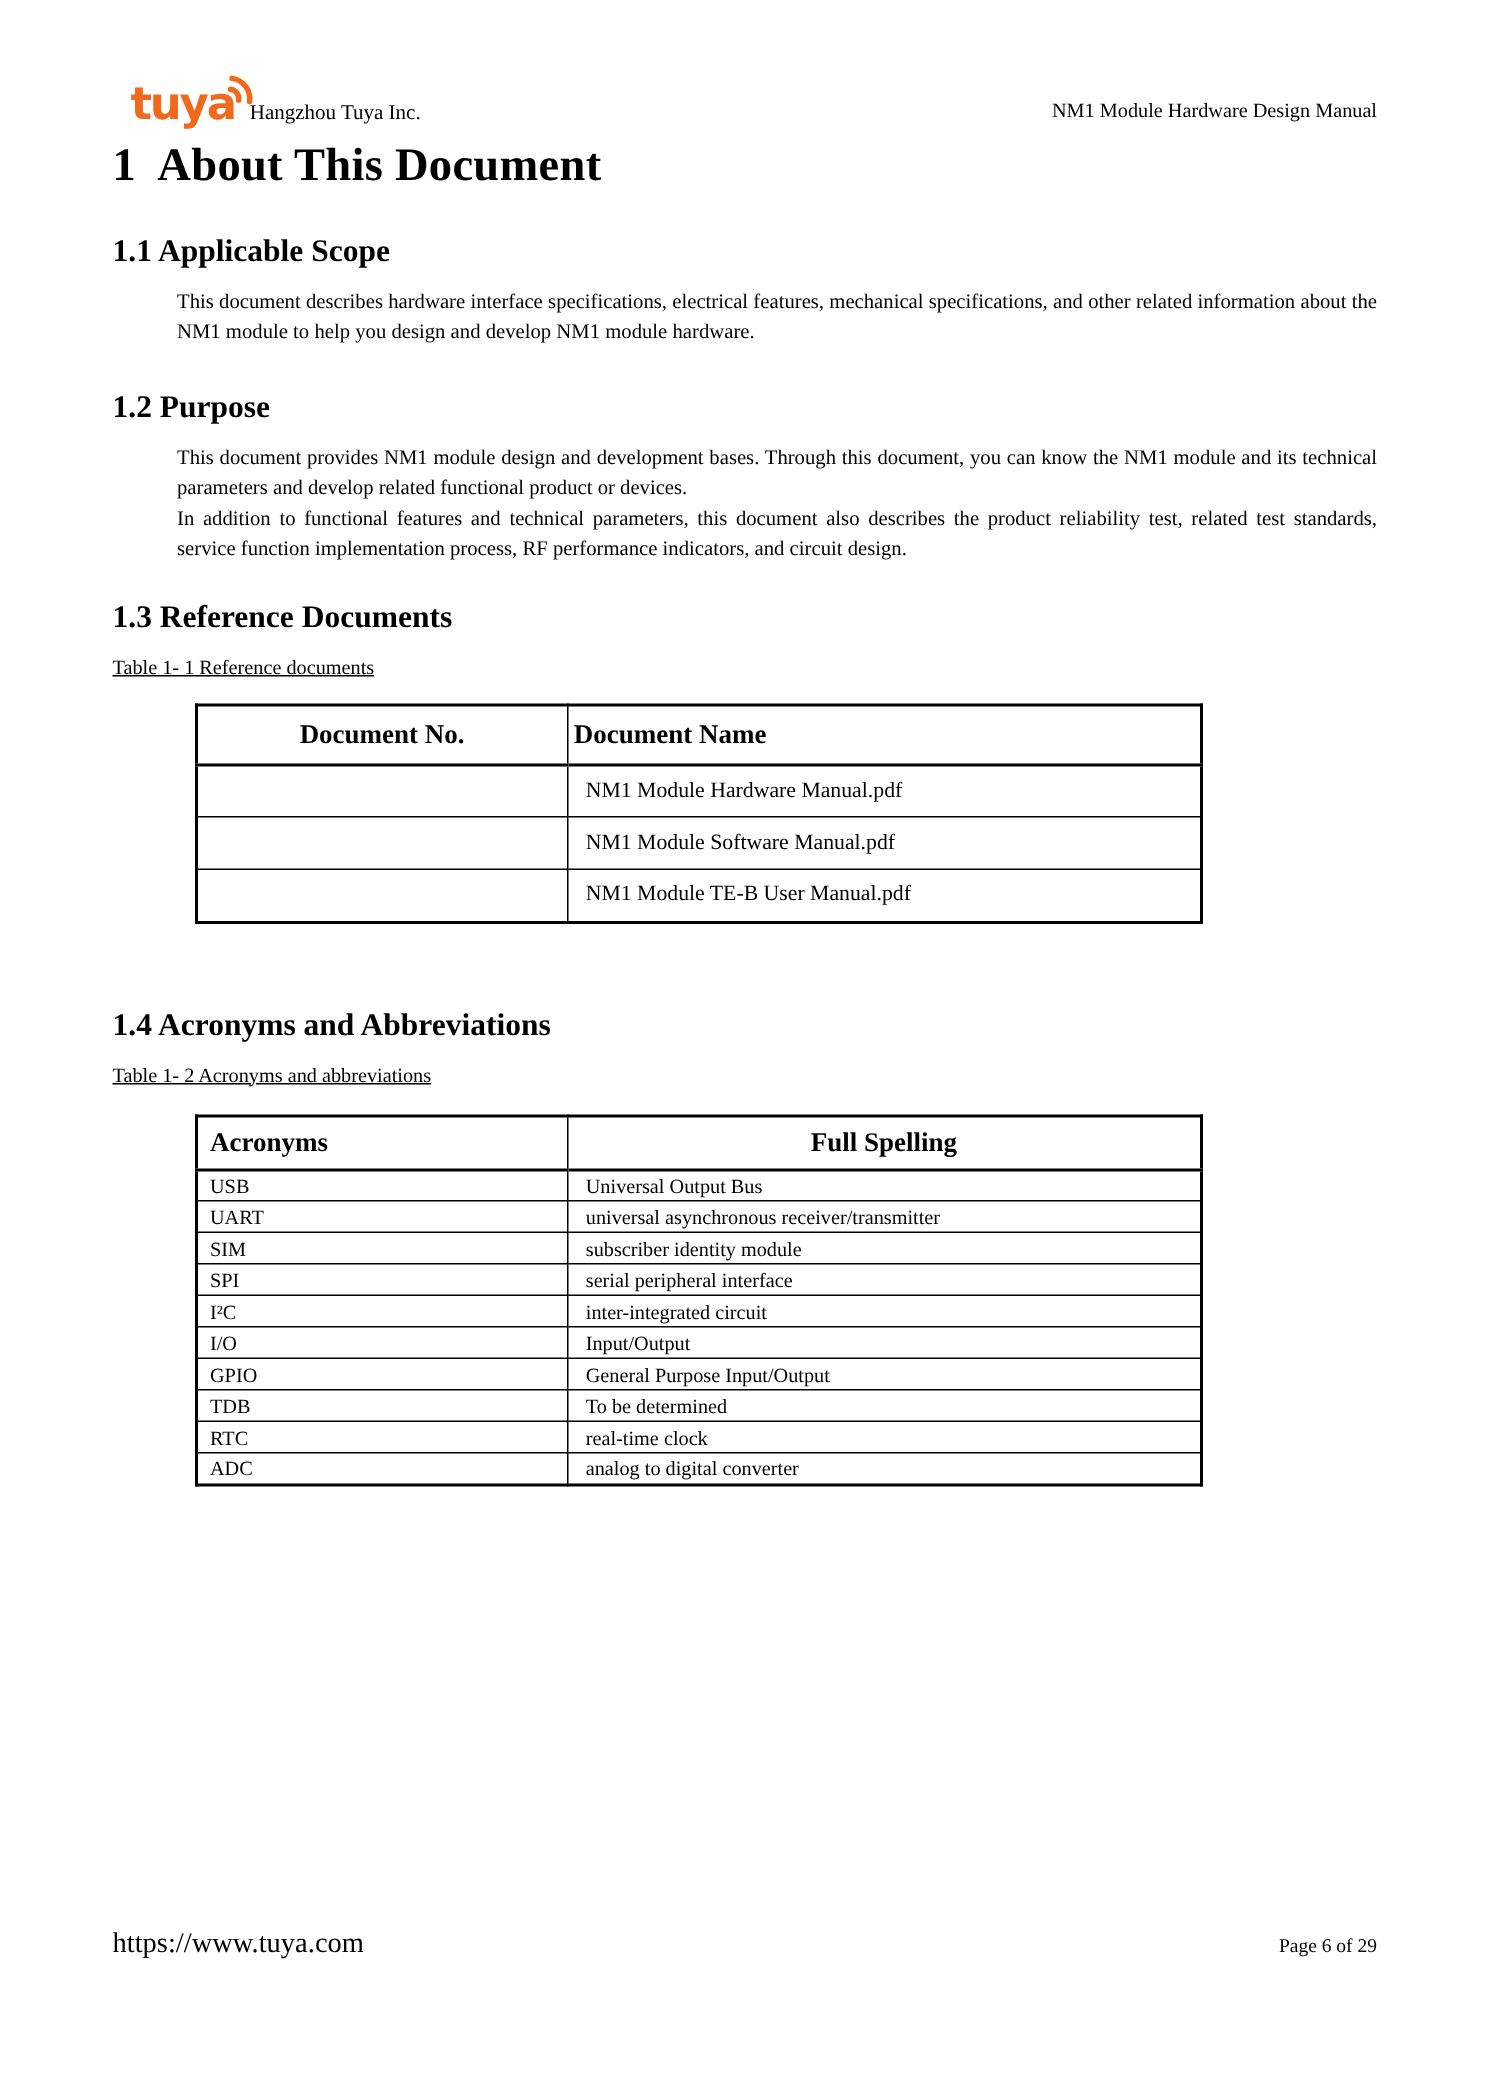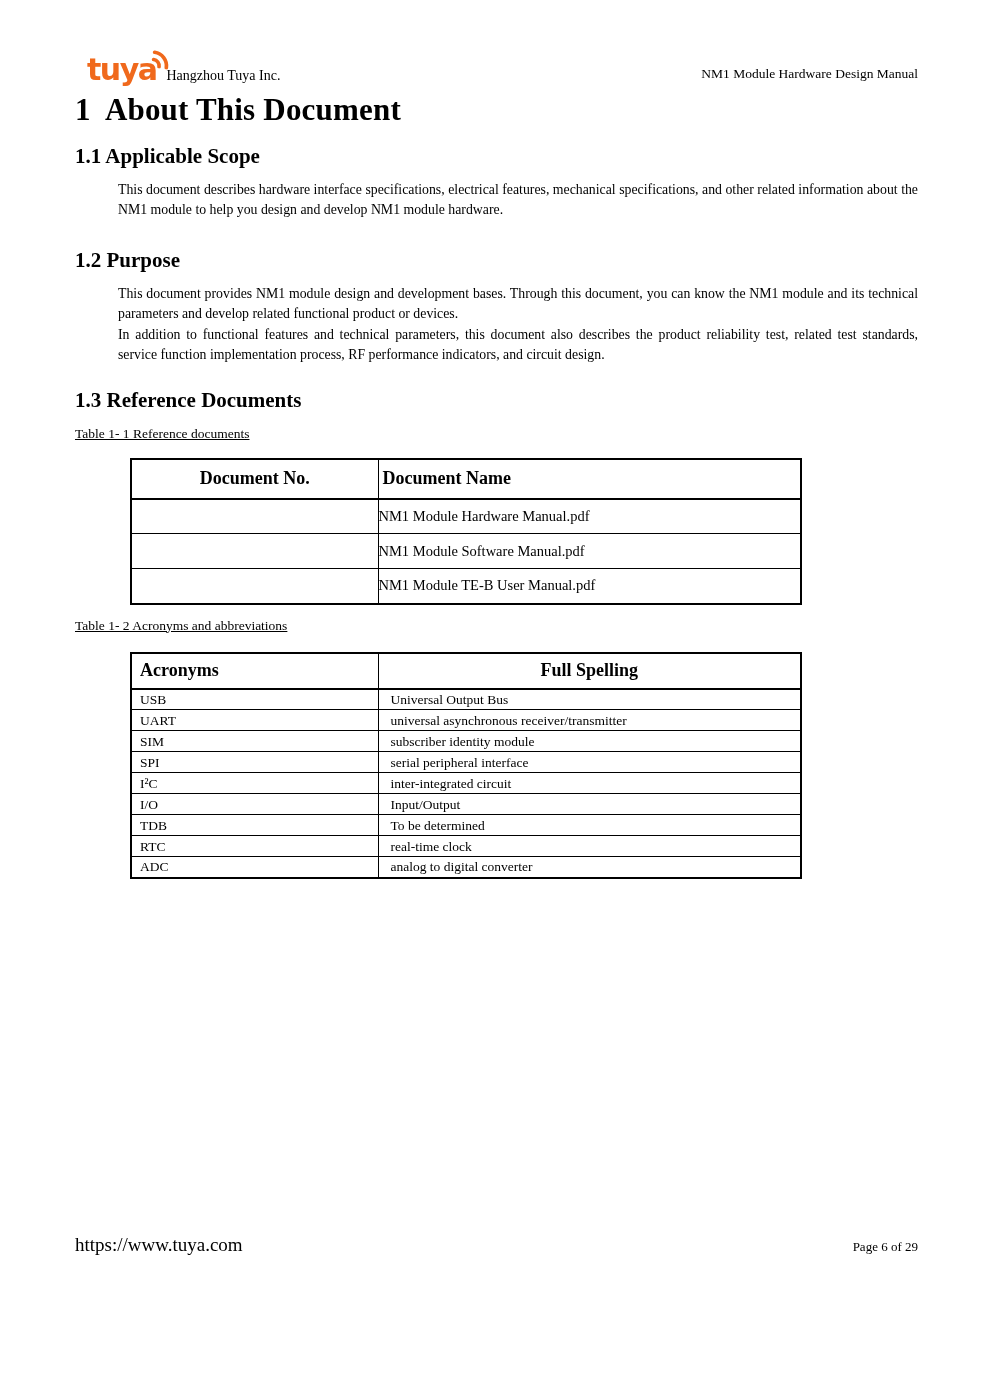--- a/index.html
+++ b/index.html
@@ -40,21 +40,21 @@
 
   
   .page-title {
     margin-top: 7px;
     font-size: 31px;
     font-weight: bold;
     white-space: pre-wrap;
     letter-spacing: 0.2px;
   }
   .h2 { font-size: 21px; font-weight: bold; }
-  .h2.scope     { margin-top: 16px; }
+  .h2.scope     { margin-top: 27px; }
   .h2.purpose   { margin-top: 27px; }
   .h2.reference { margin-top: 22px; }
   .h2.acronyms  { margin-top: 55px; }
   .para {
     margin-left: 43px;
     margin-top: 11px;
     font-size: 13.8px;
     line-height: 20.5px;
     text-align: justify;
   }
@@ -84,35 +84,35 @@
     font-weight: bold;
   }
   col.c-first  { width: 247px; }
   col.c-second { width: 423px; }
 
   
   #ref-table thead th { height: 40px; }
   #ref-table thead th:first-child { text-align: center; }
   #ref-table thead th:last-child  { text-align: left; padding-left: 4px; }
   #ref-table tbody td { height: 35px; font-size: 14.5px; }
-  #ref-table tbody td:last-child { }
+  #ref-table tbody td:last-child { padding-left: 12px; }
 
   
   #acr-table { margin-top: 18px; }
   #acr-table thead th { height: 36px; }
   #acr-table thead th:first-child { text-align: left; padding-left: 8px; }
   #acr-table thead th:last-child  { text-align: center; }
   #acr-table tbody td { height: 21px; font-size: 13.5px; line-height: 15px; }
   #acr-table tbody td:first-child { padding-left: 8px; }
   #acr-table tbody td:last-child  { padding-left: 12px; }
 
   
   .footer {
     position: absolute;
-    left: 75px; right: 73px; top: 1234px;
+    left: 75px; right: 73px; top: 1285px;
     display: flex;
     justify-content: space-between;
     align-items: baseline;
   }
   .footer-url  { font-size: 19px; }
   .footer-page { font-size: 13px; }
 </style>
 </head>
 <body>
 
@@ -166,20 +166,21 @@
           <td></td>
           <td>NM1 Module Software Manual.pdf</td>
         </tr>
         <tr>
           <td></td>
           <td>NM1 Module TE-B User Manual.pdf</td>
         </tr>
       </tbody>
   </table>
 
+  <div class="h2 acronyms">1.4 Acronyms and Abbreviations</div>
   <div class="table-caption">Table 1- 2 Acronyms and abbreviations</div>
 
   <table class="doc-table" id="acr-table">
     <colgroup>
         <col class="c-first">
         <col class="c-second">
       </colgroup>
     <thead>
       <tr>
         <th>Acronyms</th>
@@ -205,20 +206,24 @@
         </tr>
         <tr>
           <td>I²C</td>
           <td>inter-integrated circuit</td>
         </tr>
         <tr>
           <td>I/O</td>
           <td>Input/Output</td>
         </tr>
         <tr>
+          <td>GPIO</td>
+          <td>General Purpose Input/Output</td>
+        </tr>
+        <tr>
           <td>TDB</td>
           <td>To be determined</td>
         </tr>
         <tr>
           <td>RTC</td>
           <td>real-time clock</td>
         </tr>
         <tr>
           <td>ADC</td>
           <td>analog to digital converter</td>

